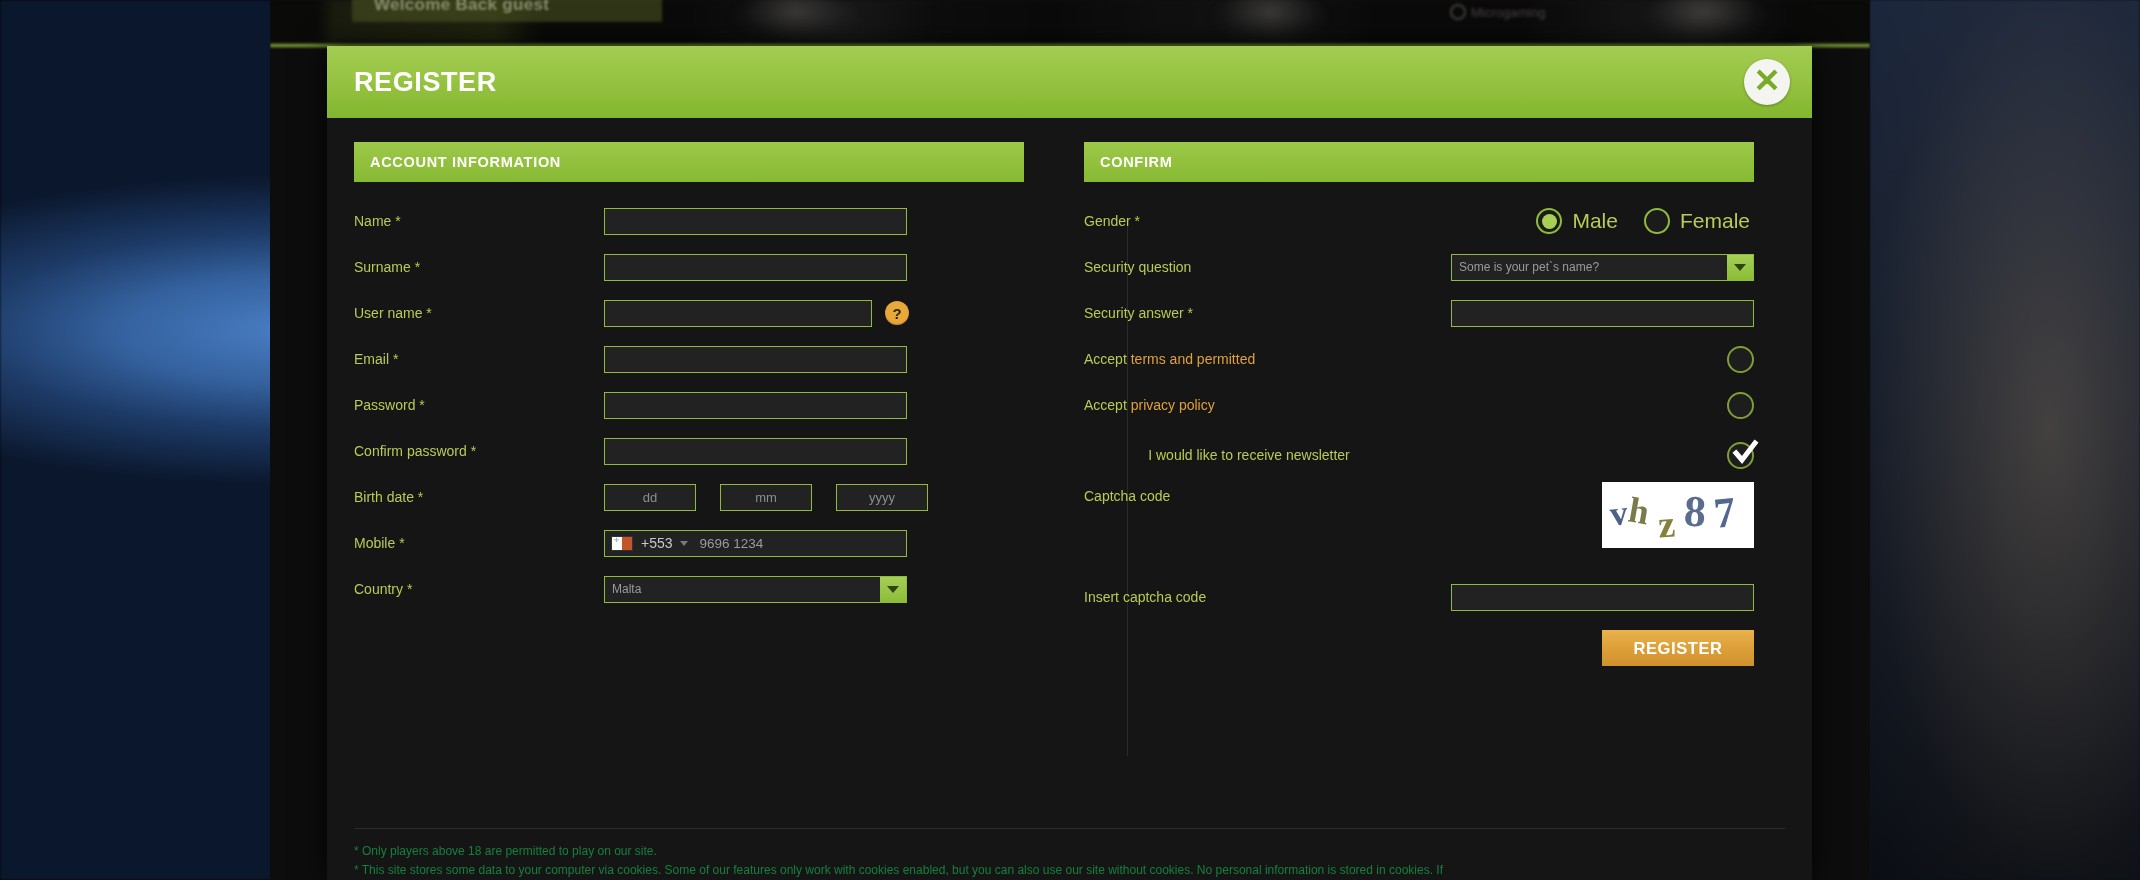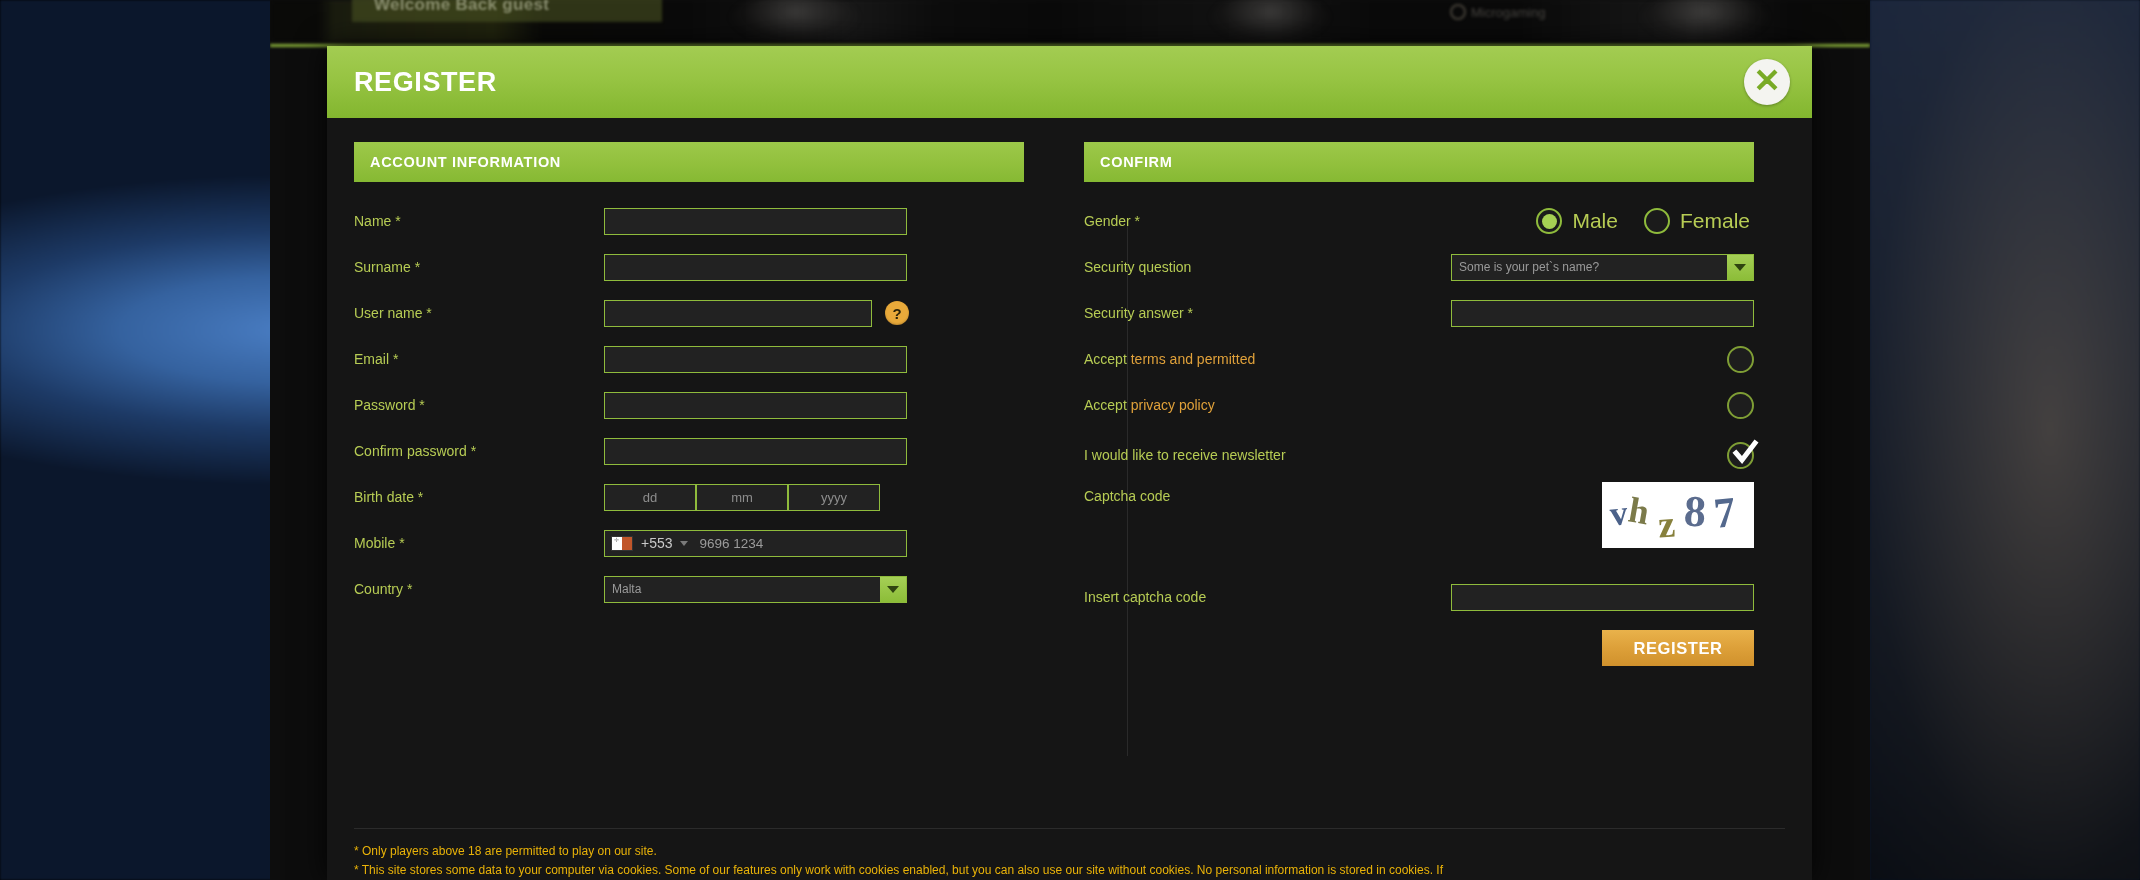--- a/index.html
+++ b/index.html
@@ -206,21 +206,21 @@
   }
   .select-box .sel-arrow i {
     display: block; width: 0; height: 0;
     border-left: 6px solid transparent;
     border-right: 6px solid transparent;
     border-top: 7px solid #2f4410;
   }
   .select-box.wide { width: 303px; }
 
   
-  .date-group { display: flex; }
+  .date-group { display: flex; gap: 24px; }
   .date-input { width: 92px; text-align: center; }
 
   
   .mobile-box {
     width: 303px; height: 27px;
     border: 1px solid #8fbb3c;
     background: #222222;
     display: flex; align-items: center;
     padding-left: 6px;
   }
@@ -306,21 +306,21 @@
     cursor: pointer;
   }
 
   
   #modal-footer {
     position: absolute;
     left: 27px; right: 27px; bottom: 0;
     padding-top: 12px;
   }
   #footer-rule { height: 1px; background: #2b2b2b; margin-bottom: 13px; }
-  .foot-line { color: #eab308; font-size: 12px; line-height: 19px; white-space: nowrap; }
+  .foot-line { color: #15803d; font-size: 12px; line-height: 19px; white-space: nowrap; }
 </style>
 </head>
 <body>
 
 <div id="backdrop"></div>
 <div id="backdrop-right"></div>
 
 <div id="page-container">
   <div id="page-topstrip"></div>
   <div class="bg-figure" style="left:460px; width:130px;"></div>
@@ -478,21 +478,21 @@
         </div>
       </div>
 
       <div class="form-row check-row">
         <div class="label"><span>Accept </span><span class="link-a">privacy policy</span></div>
         <div class="field-area">
           <div class="checkbox"></div>
         </div>
       </div>
 
-      <div class="form-row check-row" style="height:54px;">
+      <div class="form-row check-row" style="height:54px;text-align:center;">
         <div class="label" style="flex:0 0 330px;">I would like to receive newsletter</div>
         <div class="field-area">
           <div class="checkbox checked">
             <svg class="tick" viewBox="0 0 28 28">
               <path d="M5 14 L11 21 L24 4" stroke="#ffffff" stroke-width="5" fill="none" stroke-linecap="square"></path>
             </svg>
           </div>
         </div>
       </div>
 

